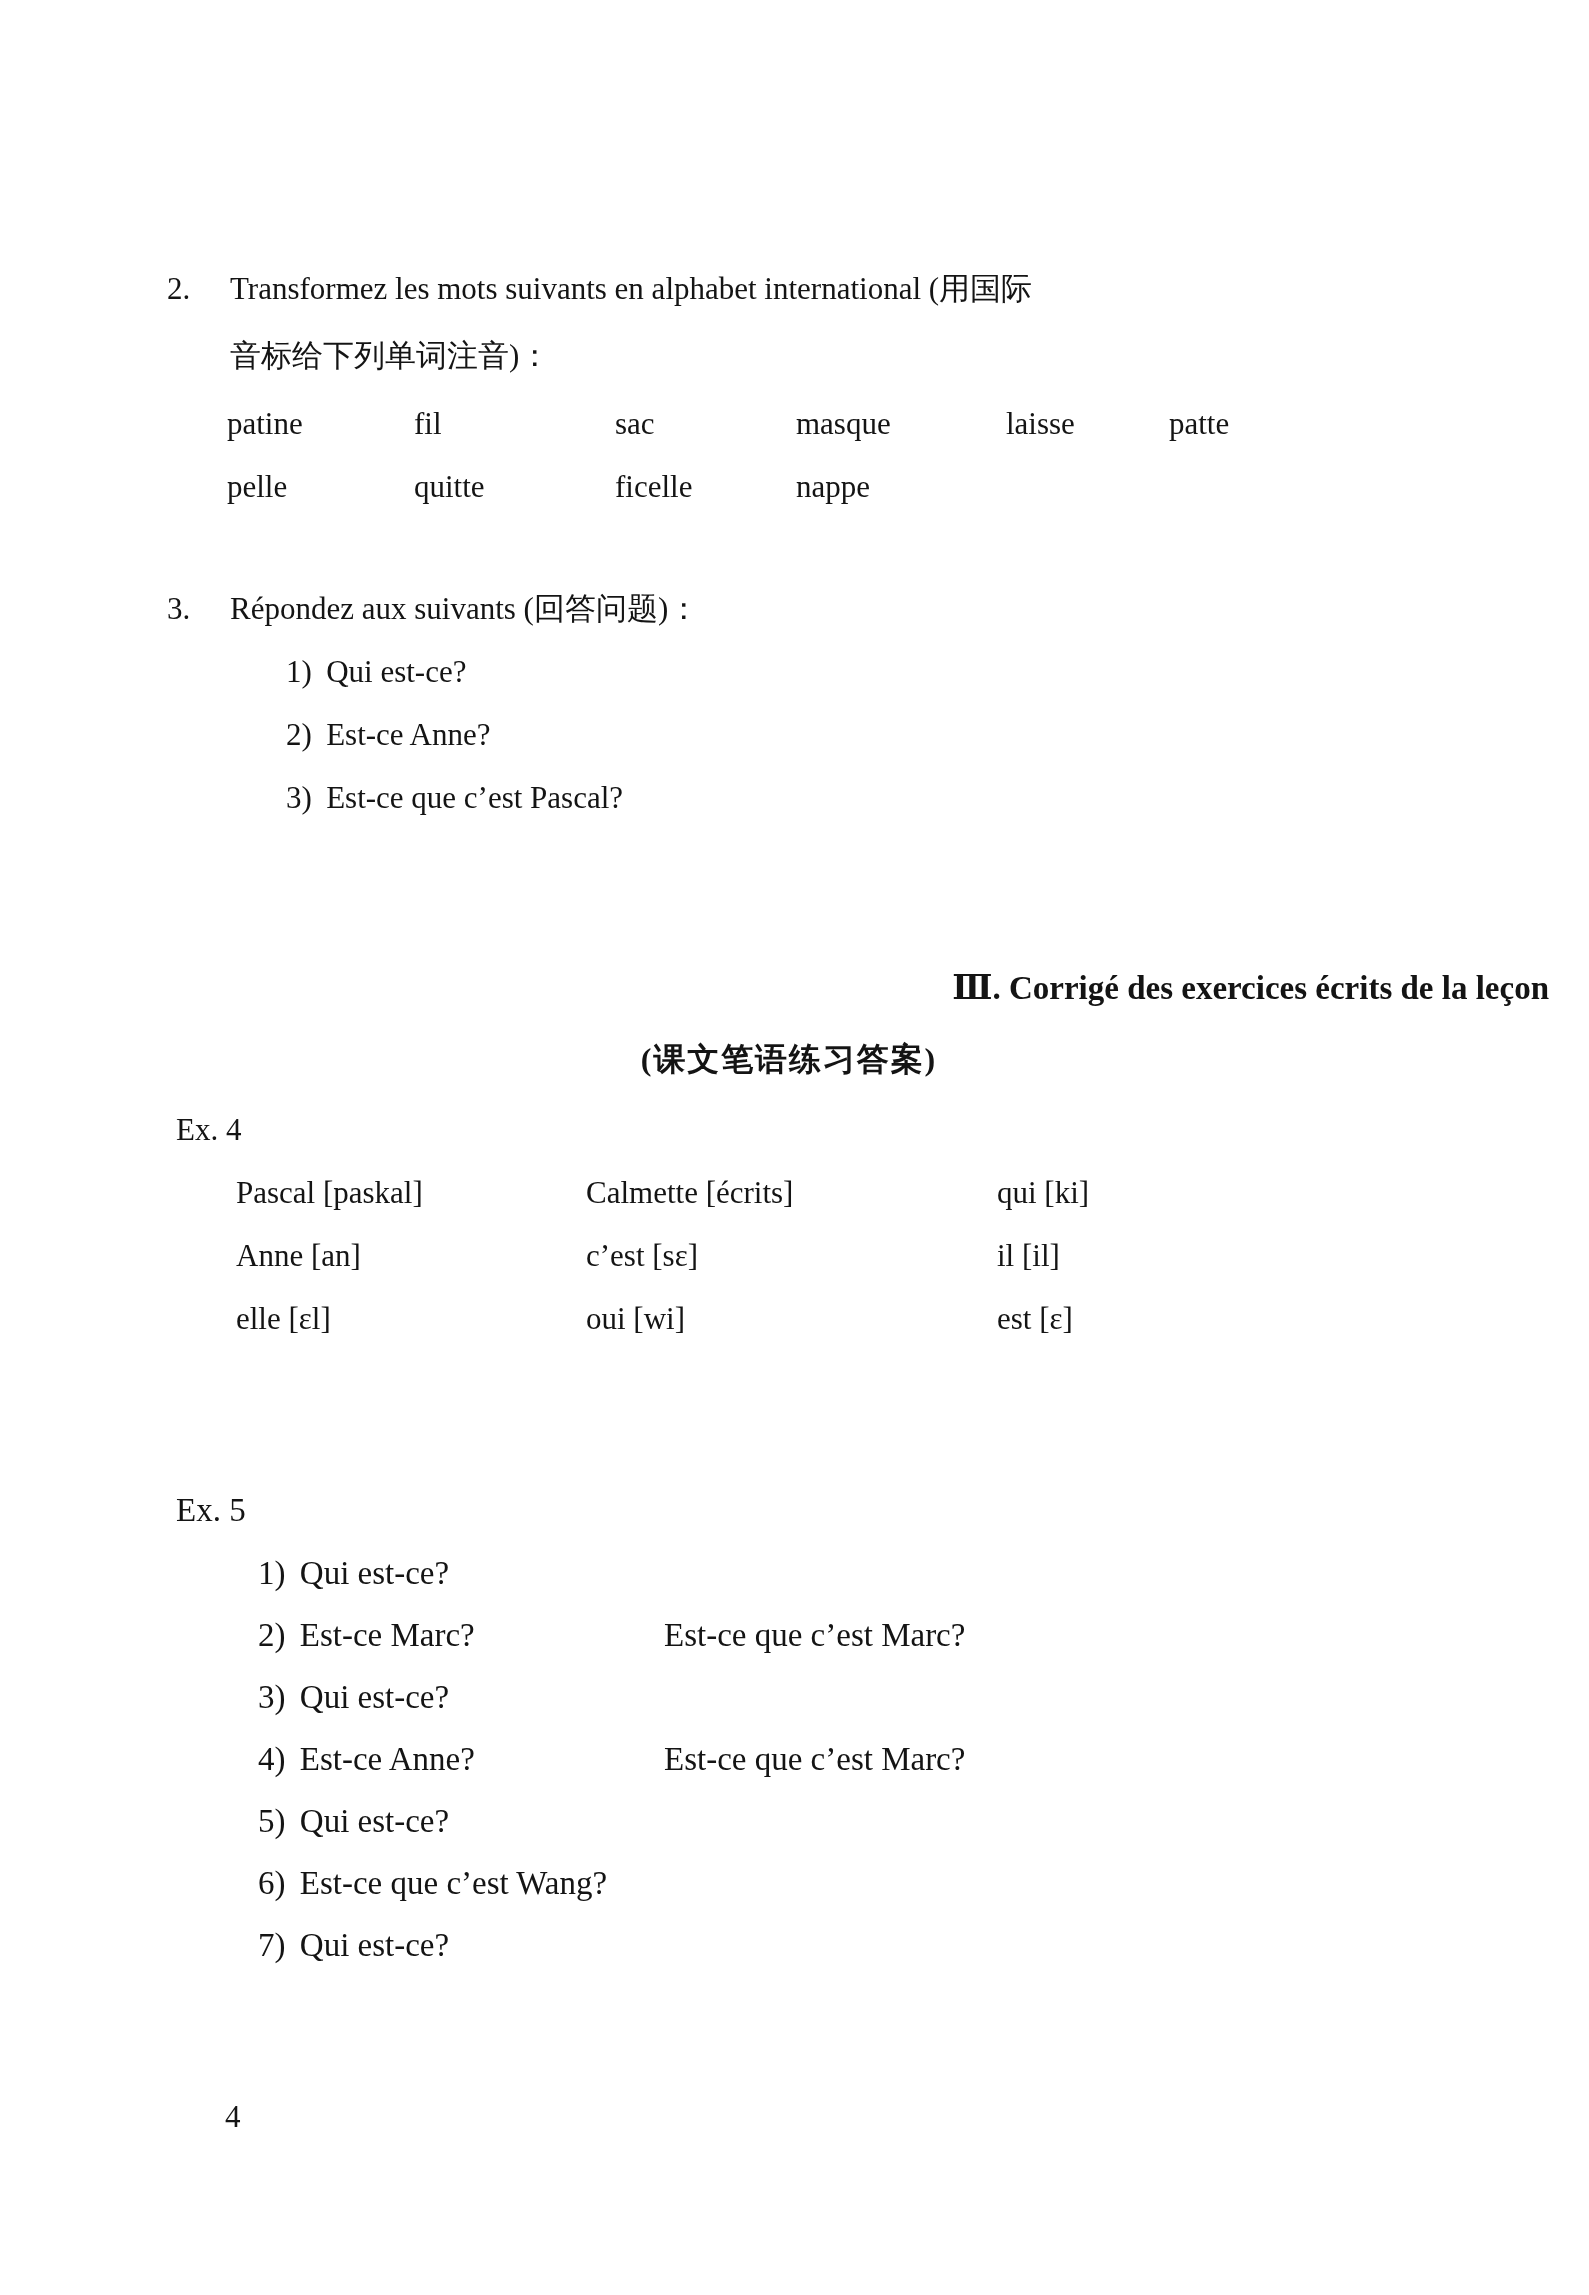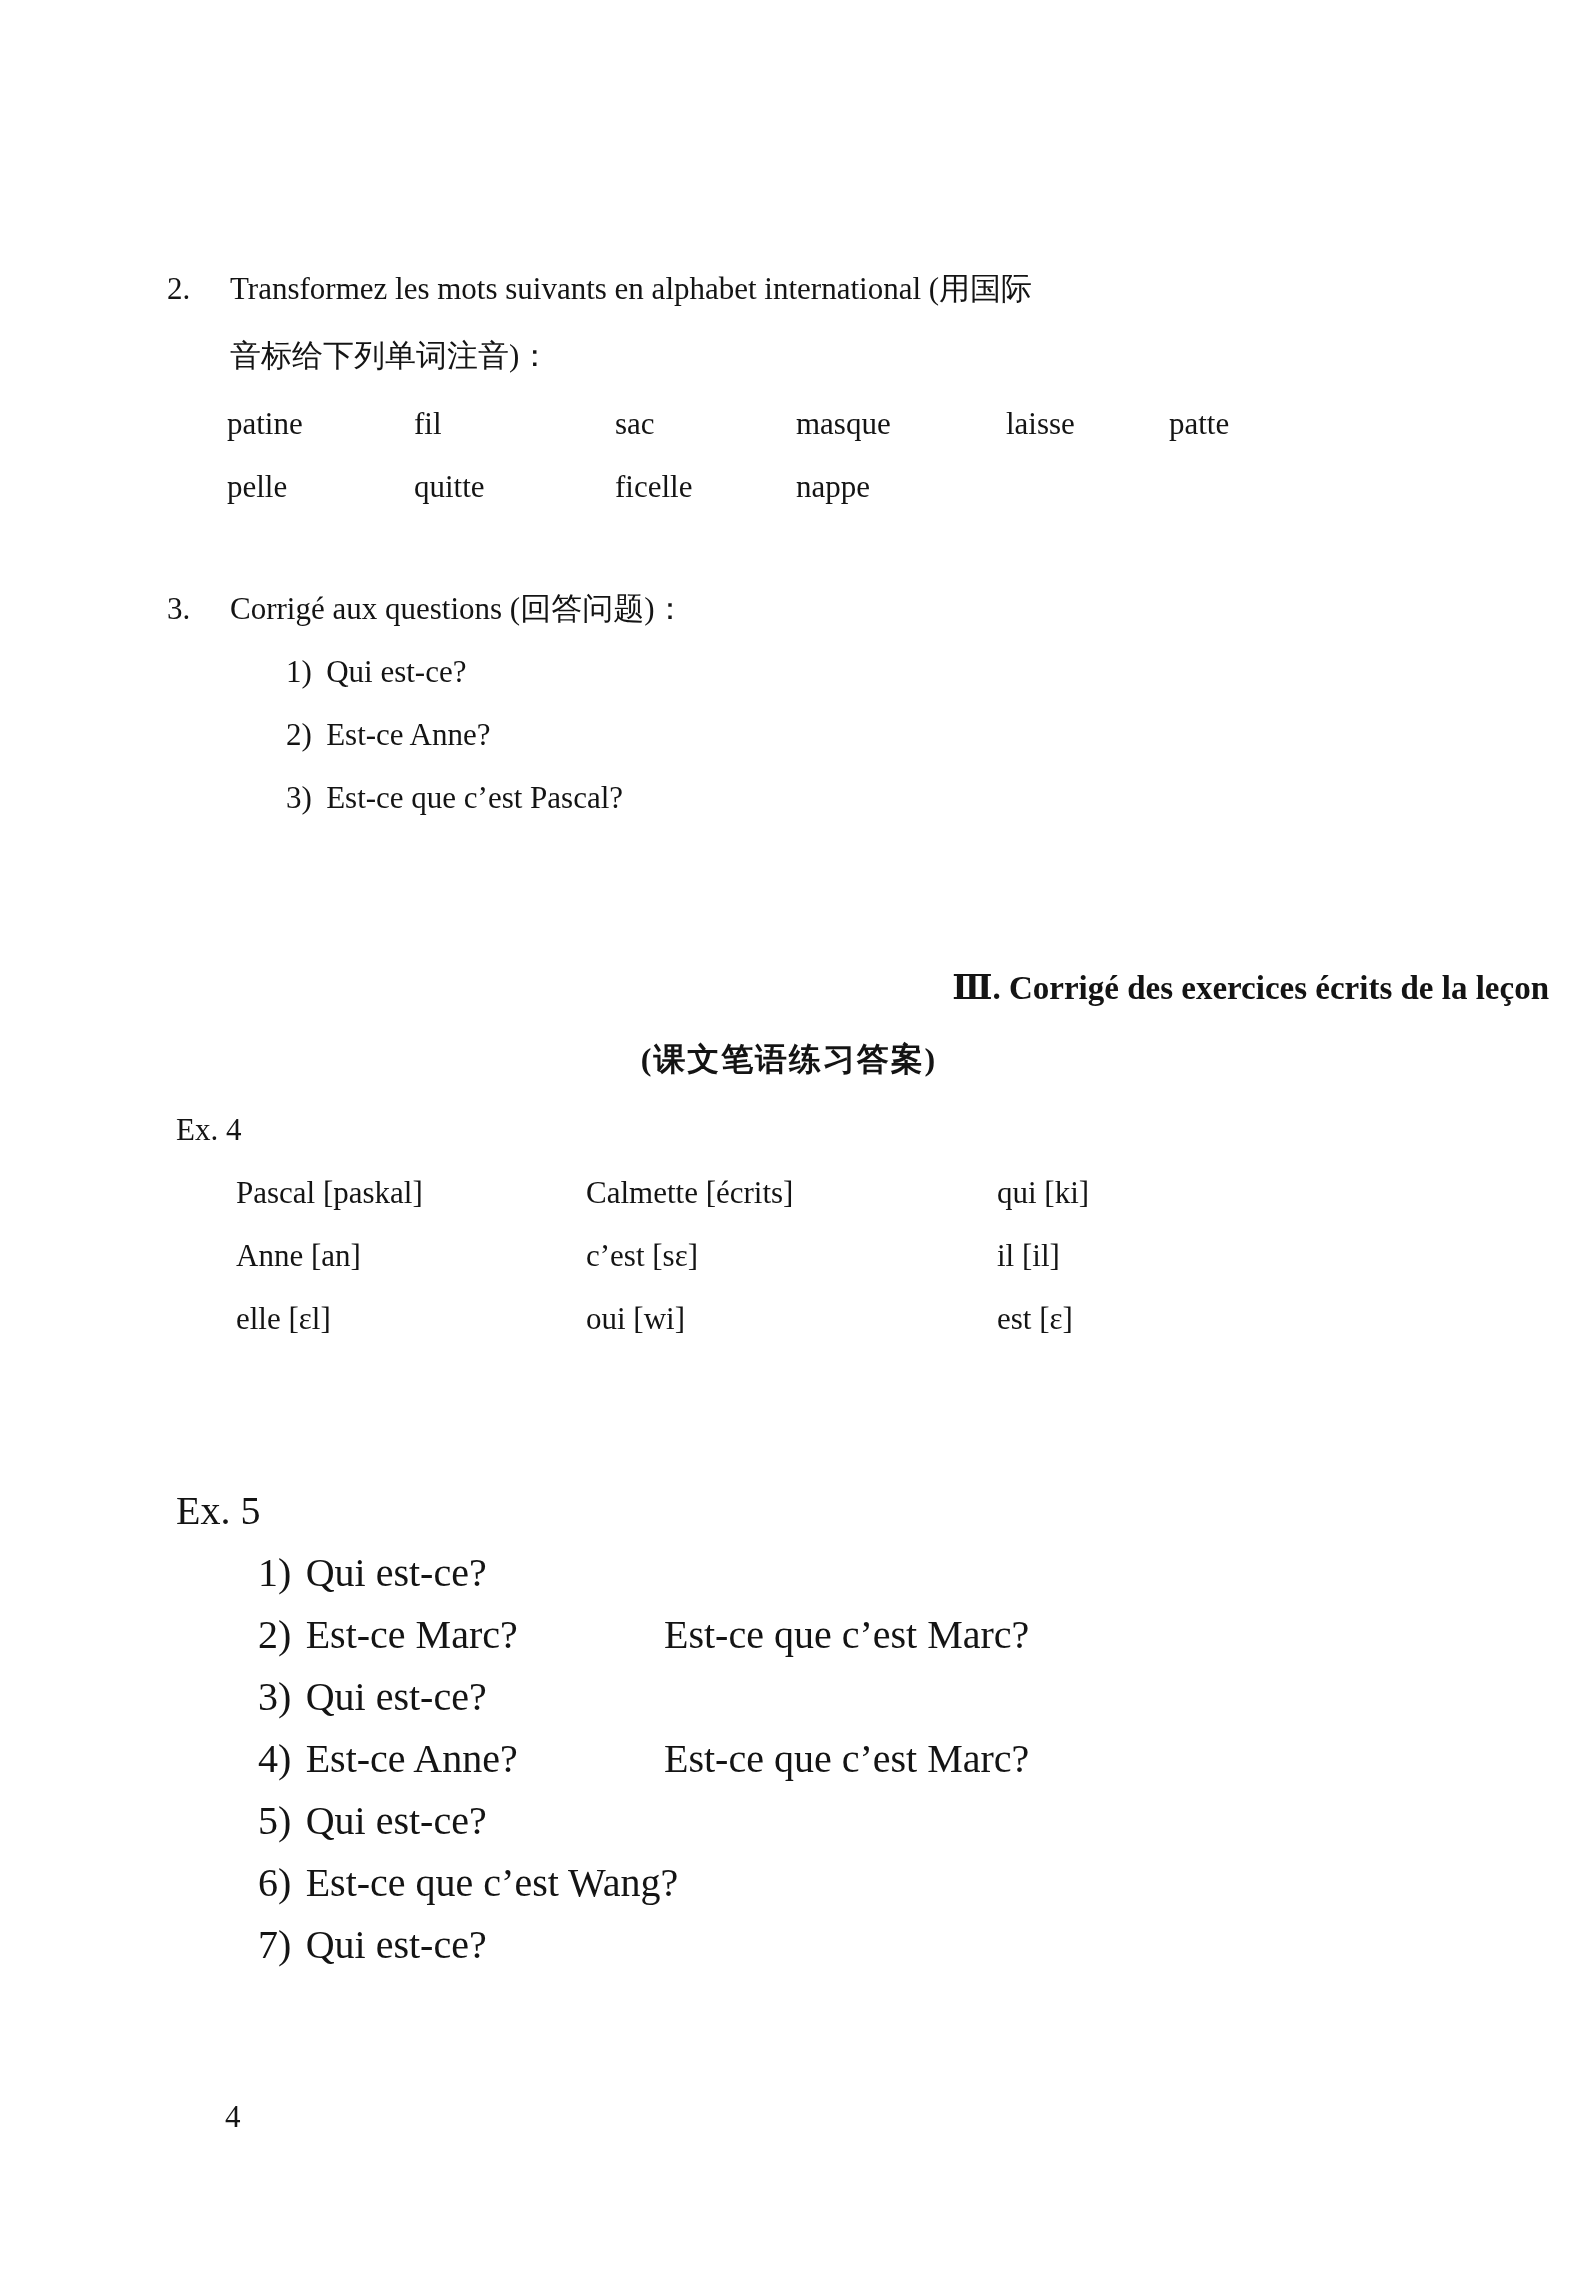--- a/index.html
+++ b/index.html
@@ -46,21 +46,21 @@
   #ex4 { top: 1098px; left: 176px; width: 1339px; font-size: 31px; }
   .ex-label { line-height: 63px; }
   .ex4-grid {
     margin-left: 60px;
     display: grid;
     grid-template-columns: 350px 411px auto;
     line-height: 63px;
   }
 
   
-  #ex5 { top: 1479px; left: 176px; width: 1339px; font-size: 40px; }
+  #ex5 { top: 1479px; left: 176px; width: 1339px; font-size: 33px; }
   .ex5-list { margin-left: 82px; }
   .ex5-row { display: grid; grid-template-columns: 406px auto; line-height: 62px; white-space: nowrap; }
 
   
   #pageno { top: 2085px; left: 225px; font-size: 31px; line-height: 63px; }
 </style>
 </head>
 <body>
 
 <div class="page">
@@ -85,21 +85,21 @@
       <span>ficelle</span>
       <span>nappe</span>
       <span></span>
       <span></span>
     </div>
   </section>
 
   <section class="abs" id="sec3">
     <div class="title-row">
       <span>3.</span>
-      <span>Corrigé aux questions (回答问题)：</span>
+      <span>Répondez aux suivants (回答问题)：</span>
     </div>
     <div class="qlist">
       <div class="q">
         <span class="qnum">1)</span><span>Qui est-ce?</span>
       </div>
       <div class="q">
         <span class="qnum">2)</span><span>Est-ce Anne?</span>
       </div>
       <div class="q">
         <span class="qnum">3)</span><span>Est-ce que c’est Pascal?</span>

